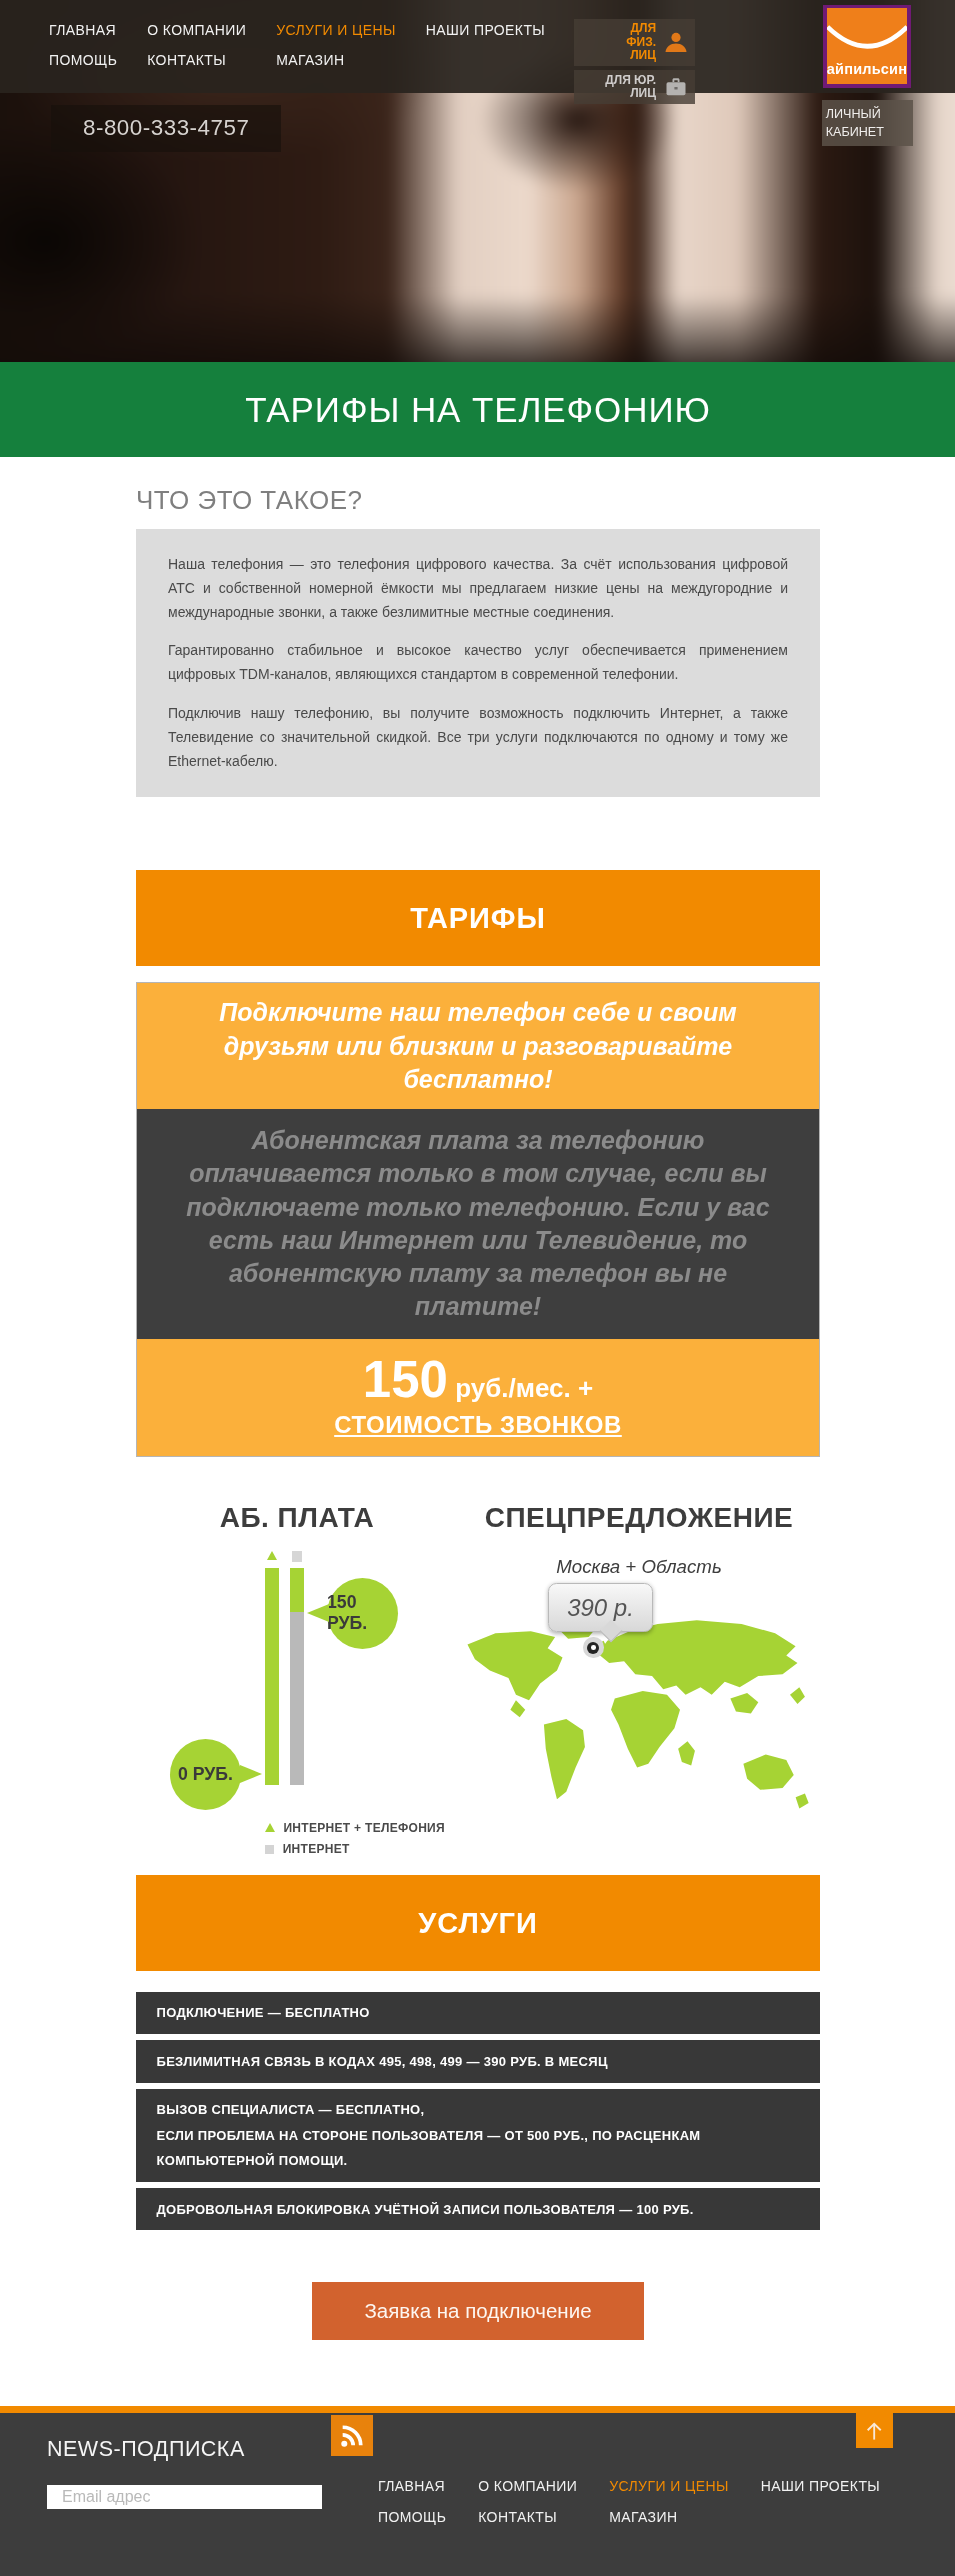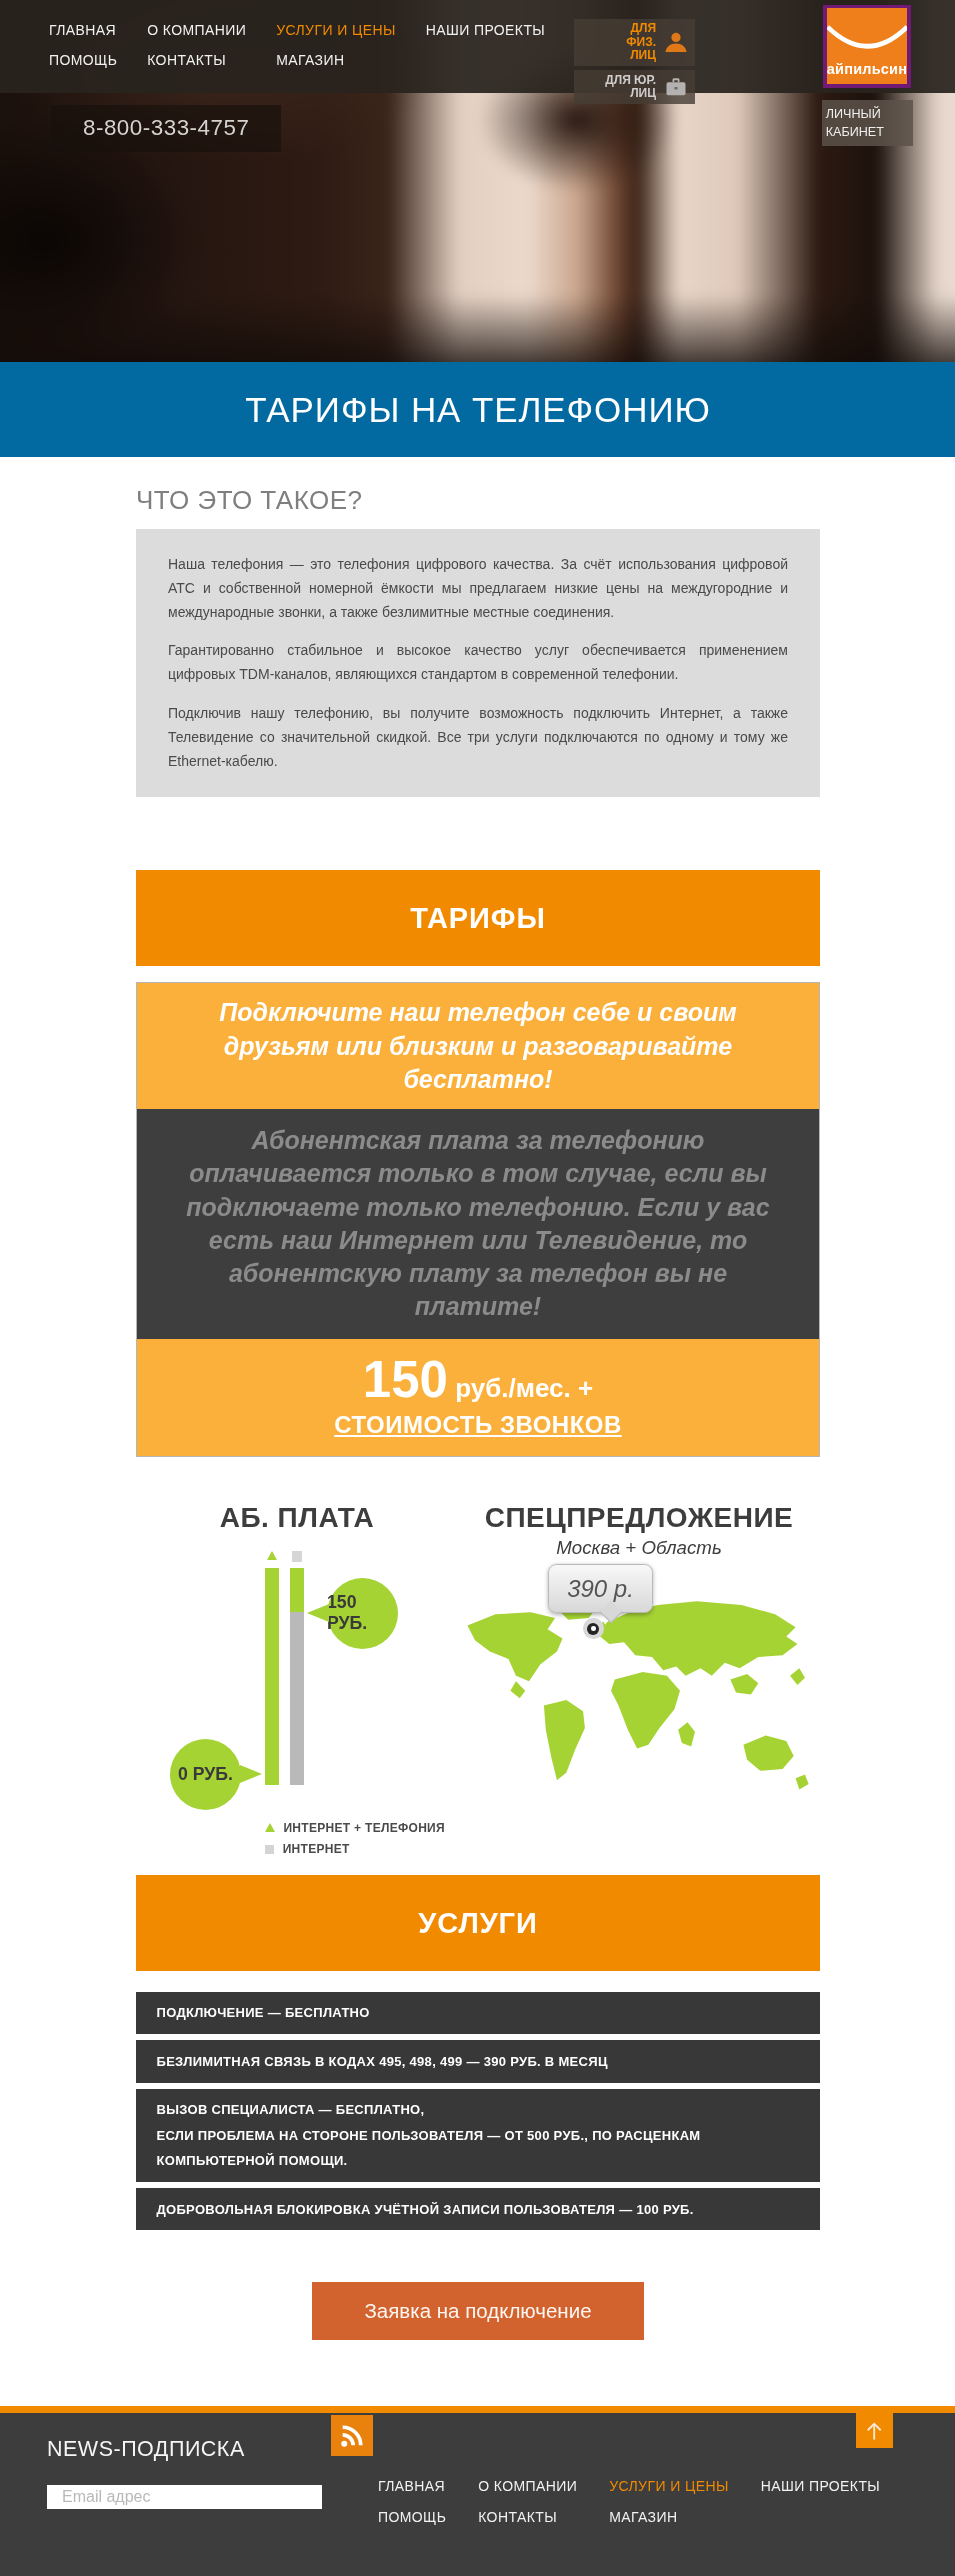--- a/index.html
+++ b/index.html
@@ -63,21 +63,21 @@
     line-height:1.45; padding:4.7px 3.7px; cursor:pointer;
   }
   .phone-badge {
     position:absolute; left:51px; top:105px; z-index:2;
     background:rgba(22,16,12,0.62); color:#d6d2cf;
     font-size:22.4px; letter-spacing:0.5px; padding:10.3px 32px;
   }
 
   
   .title-band {
-    height:95px; background:#0369a1; display:flex; align-items:center; justify-content:center;
+    height:95px; background:#15803d; display:flex; align-items:center; justify-content:center;
   }
   .title-band h1 { color:#ffffff; font-size:35px; font-weight:400; letter-spacing:0.9px; }
 
   .content { width:684px; margin:0 auto; }
 
   
   .about { margin-top:28px; }
   .about h2 { color:#7f7f7f; font-size:26px; font-weight:400; letter-spacing:0.5px; margin-bottom:13px; }
   .about-box {
     background:#dcdcdc; padding:24px 32px; color:#4a4a4a;
@@ -148,21 +148,21 @@
   }
   .legend { position:absolute; left:129px; top:276px; }
   .legend-row { display:flex; align-items:center; gap:8.4px; margin-bottom:7.5px; }
   .legend-tri {
     width:0; height:0; border-left:5.6px solid transparent; border-right:5.6px solid transparent;
     border-bottom:9.3px solid #a6d334;
   }
   .legend-sq { width:9.3px; height:9.3px; background:#d4d4d4; }
   .legend-label { font-size:12px; font-weight:bold; color:#4a4a4a; letter-spacing:0.3px; white-space:nowrap; }
 
-  .map-sub { text-align:center; font-style:italic; font-size:18.7px; color:#3d3d3d; margin-top:3px; }
+  .map-sub { text-align:center; font-style:italic; font-size:18.7px; color:#3d3d3d; margin-top:22px; }
   .map-zone { position:relative; margin-top:5.6px; height:246px; }
   .map-svg { position:absolute; left:0; top:26px; }
   .tooltip {
     position:absolute; left:90px; top:0; width:105px; height:49px; z-index:3;
     background:linear-gradient(#f8f8f8,#d8d8d8); border:0.9px solid #b9b9b9; border-radius:8.4px;
     box-shadow:0 1.9px 4.7px rgba(0,0,0,.3);
     display:flex; align-items:center; justify-content:center;
     color:#555555; font-style:italic; font-size:24px;
   }
   .tooltip::after {

